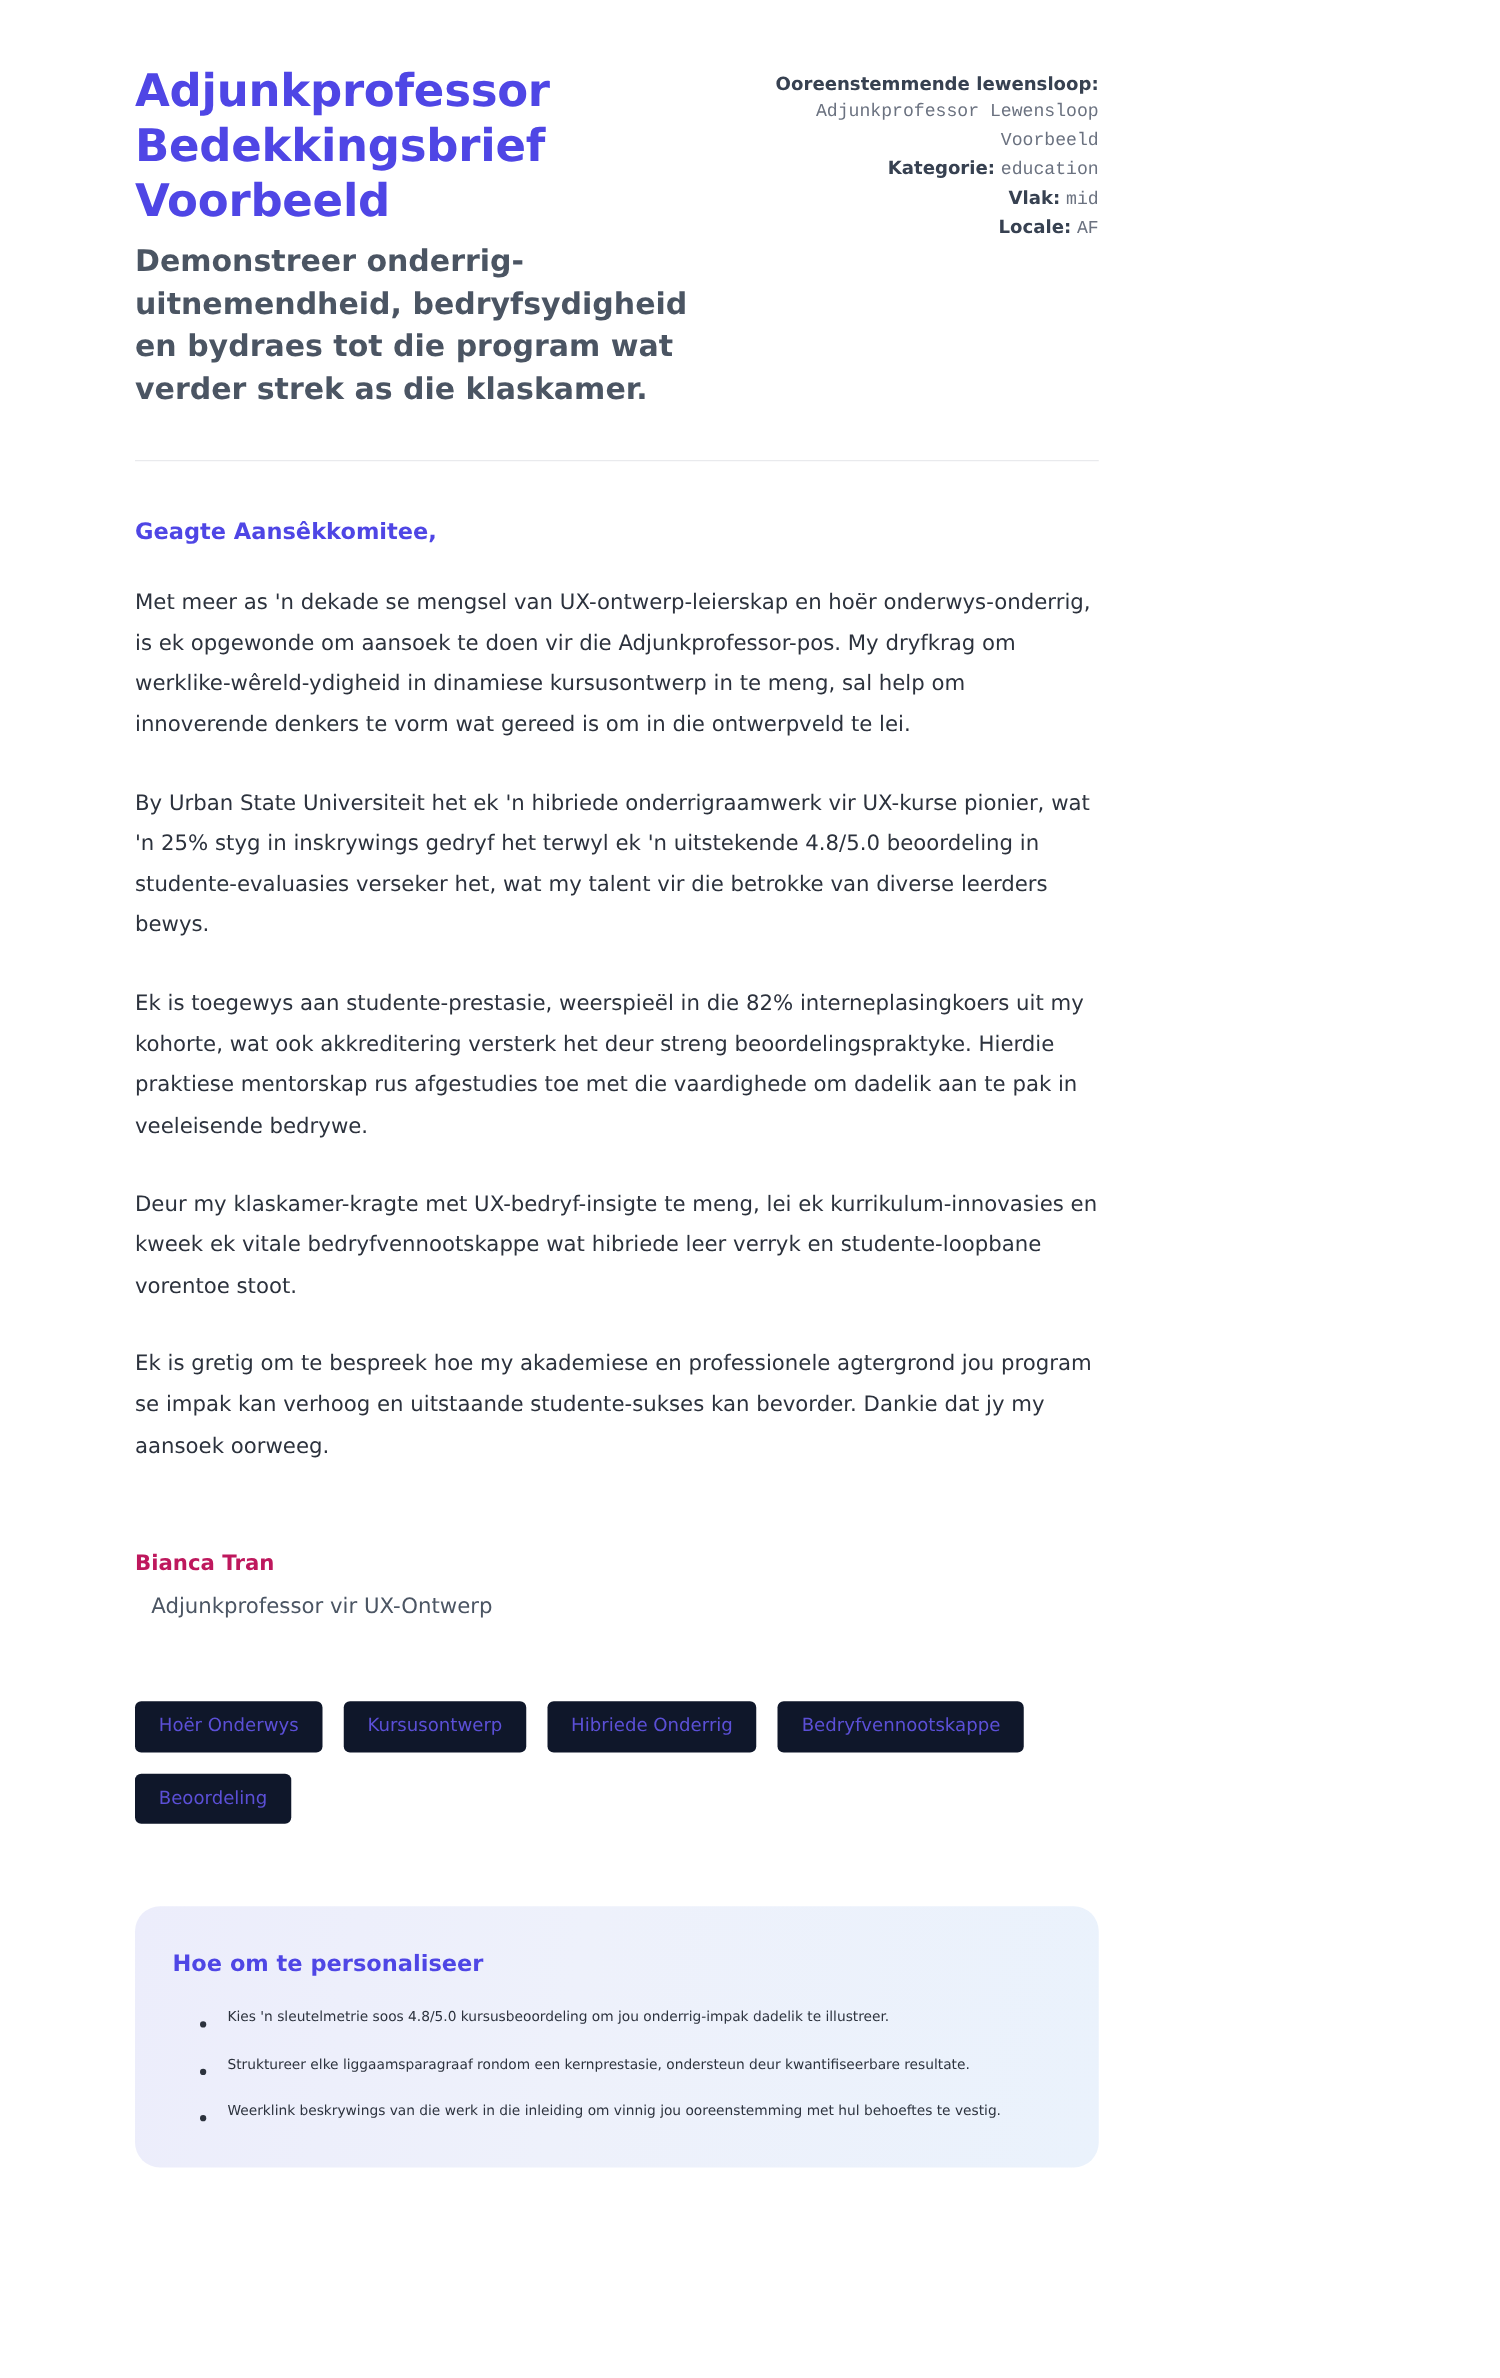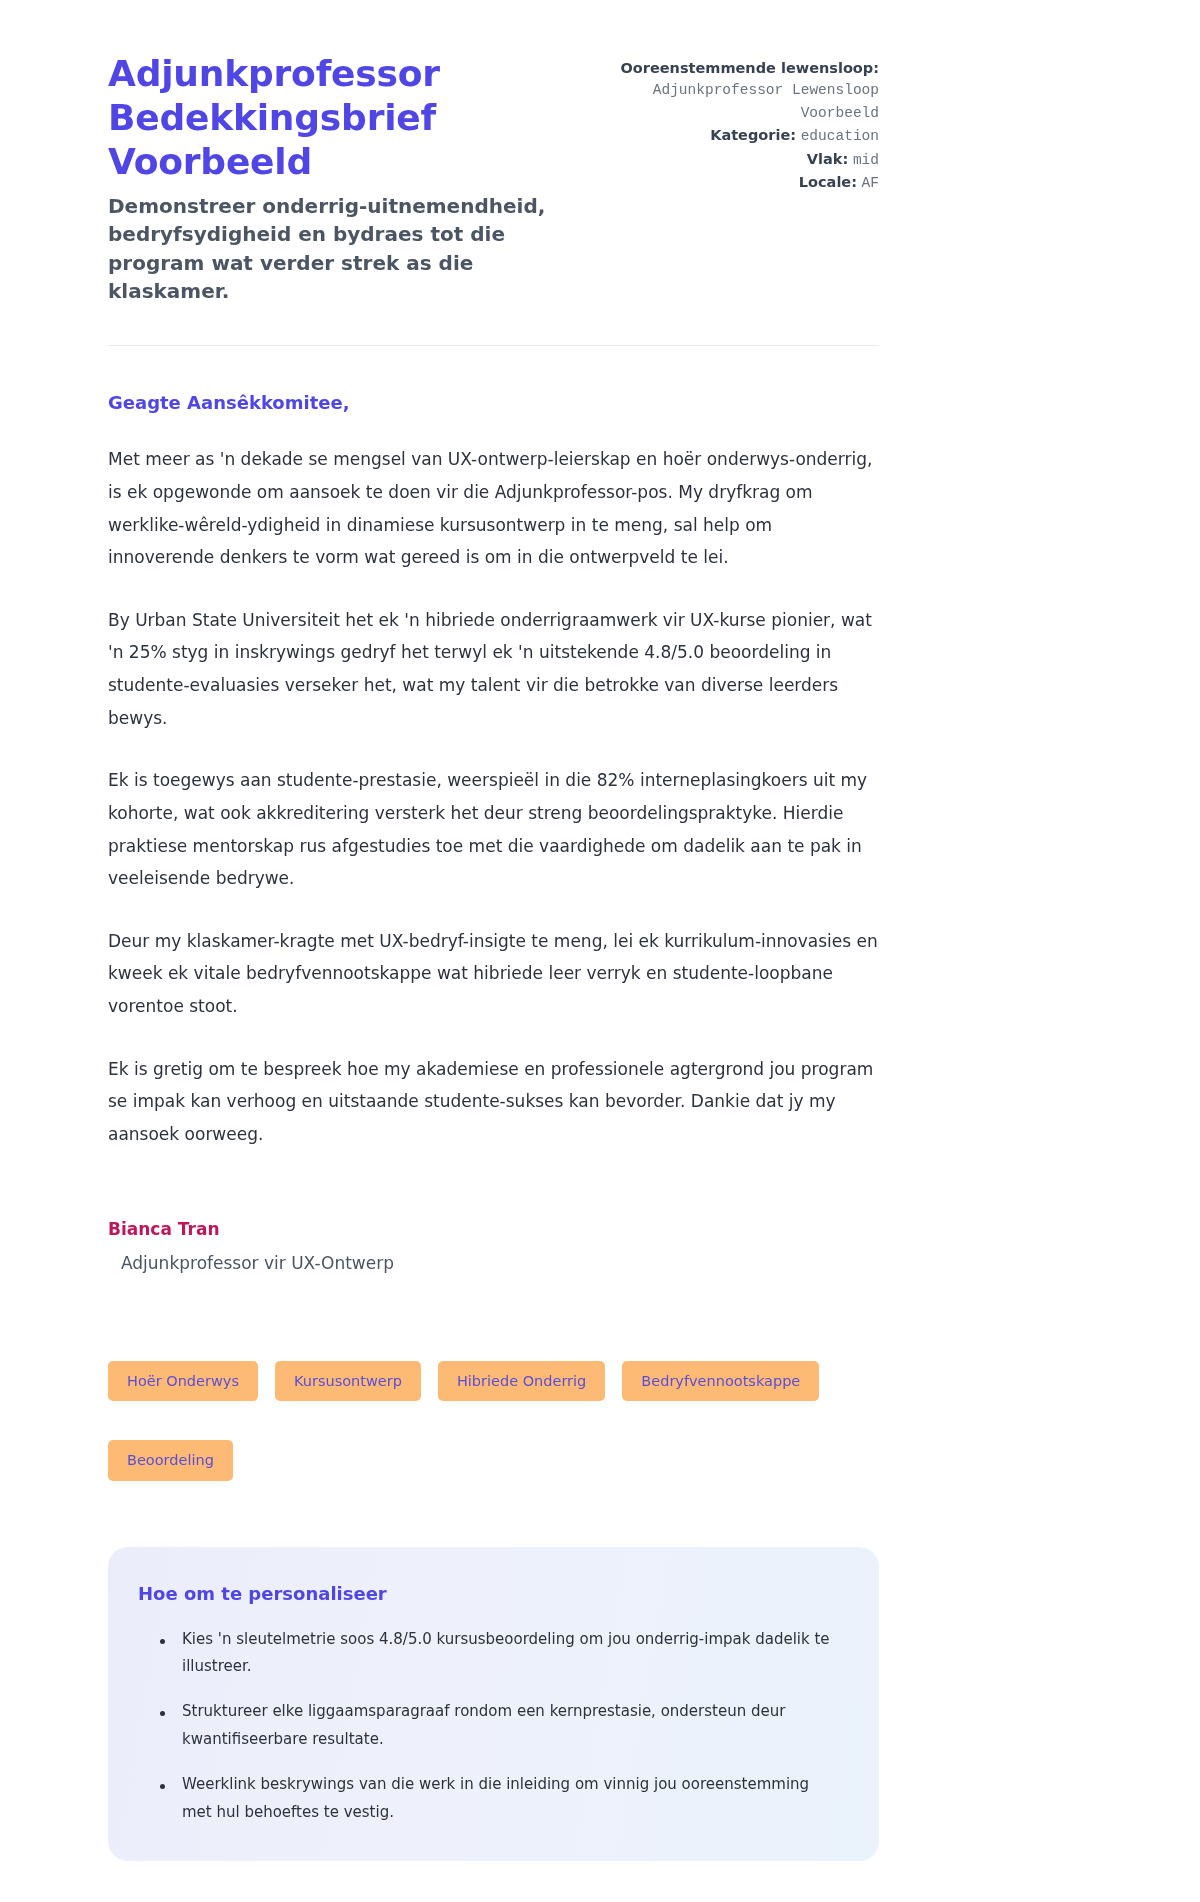--- a/index.html
+++ b/index.html
@@ -34,21 +34,21 @@
   .doc-title {
     font-size: 36px;
     line-height: 1.22;
     font-weight: 700;
     color: #4f46e5;
     margin: 0 0 8px 0;
     letter-spacing: -0.2px;
     max-width: 600px;
   }
   .doc-subtitle {
-    font-size: 20px;
+    font-size: 24px;
     line-height: 1.42;
     font-weight: 700;
     color: #4b5563;
     margin: 0;
     max-width: 640px;
   }
 
   .header-meta {
     flex: 0 0 auto;
     width: 270px;
@@ -107,28 +107,27 @@
   }
 
   
   .tag-row {
     display: flex;
     flex-wrap: wrap;
     gap: 17px;
     margin-top: 66px;
   }
   .tag {
-    background: #fdba74;
+    background: #0f172a;
     color: #5b4fd6;
     font-size: 14.5px;
     line-height: 1;
     padding: 13px 19px;
     border-radius: 5px;
     white-space: nowrap;
-    margin-top: 22px;
   }
 
   
   .tips {
     margin-top: 66px;
     background: linear-gradient(100deg, #ecedfb 0%, #eef1fb 45%, #eaf2fc 100%);
     border-radius: 20px;
     padding: 36px 38px 34px 30px;
   }
   .tips-title {
@@ -137,21 +136,21 @@
     color: #4f46e5;
     margin: 0 0 22px 0;
   }
   .tips-list {
     margin: 0;
     padding: 0 0 0 22px;
     list-style: none;
   }
   .tips-list li {
     position: relative;
-    font-size: 15px;
+    font-size: 11px;
     line-height: 1.86;
     color: #2c323d;
     margin-bottom: 17px;
     padding-left: 22px;
     max-width: 910px;
   }
   .tips-list li:last-child { margin-bottom: 0; }
   .tips-list li::before {
     content: "";
     position: absolute;

